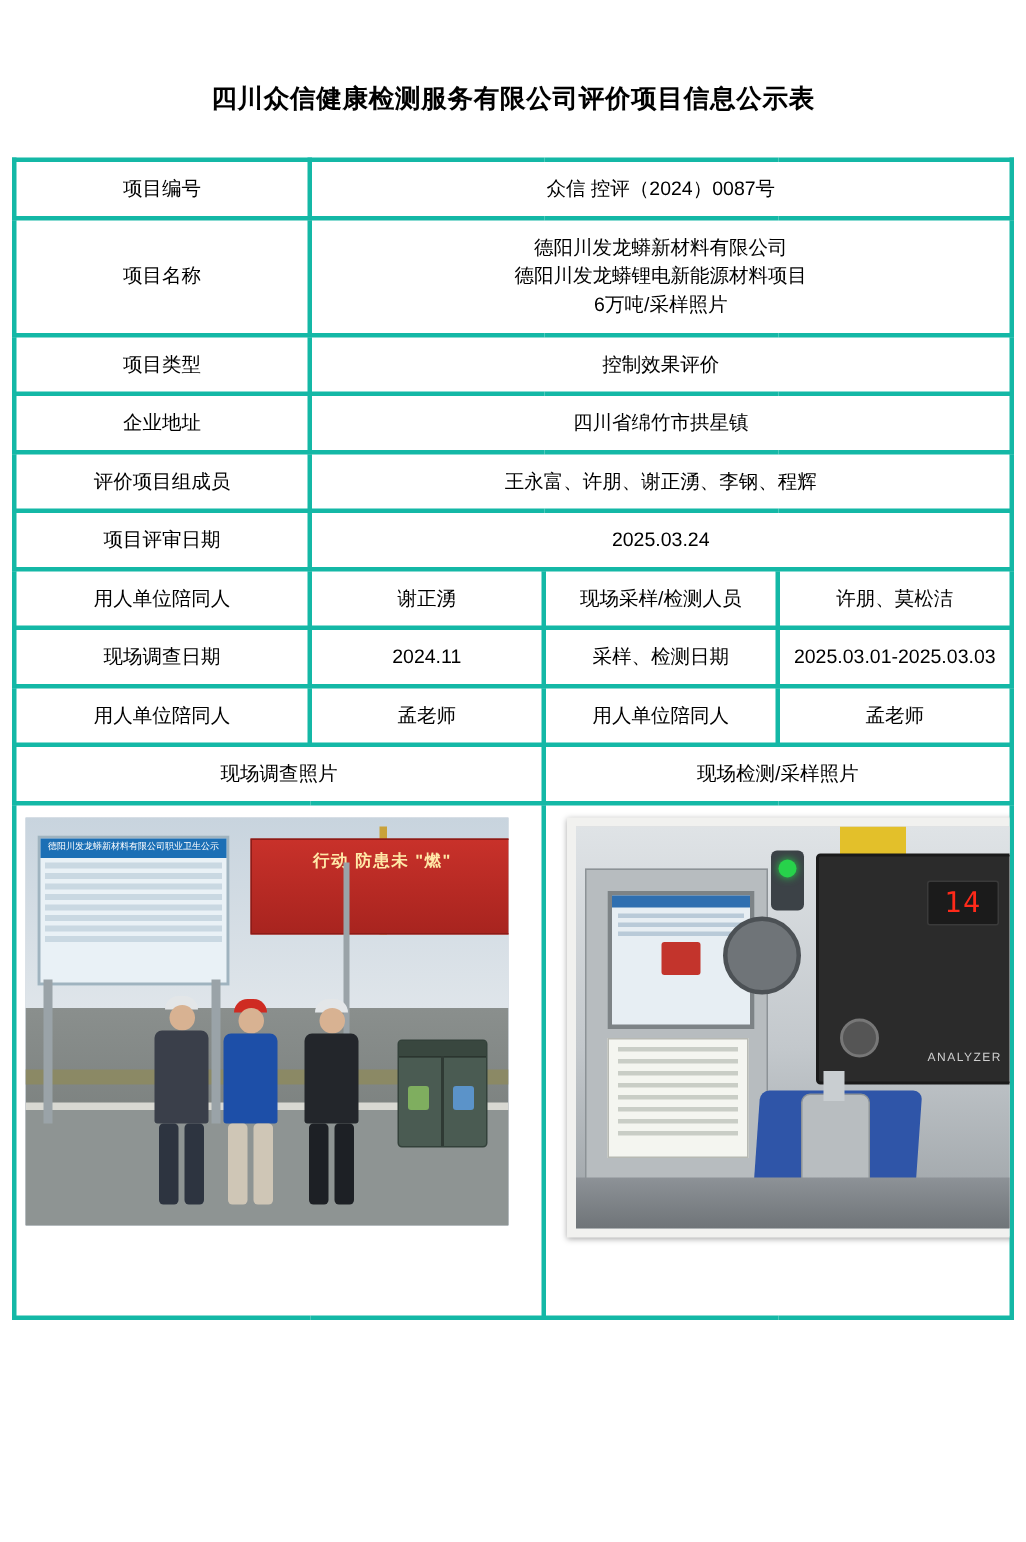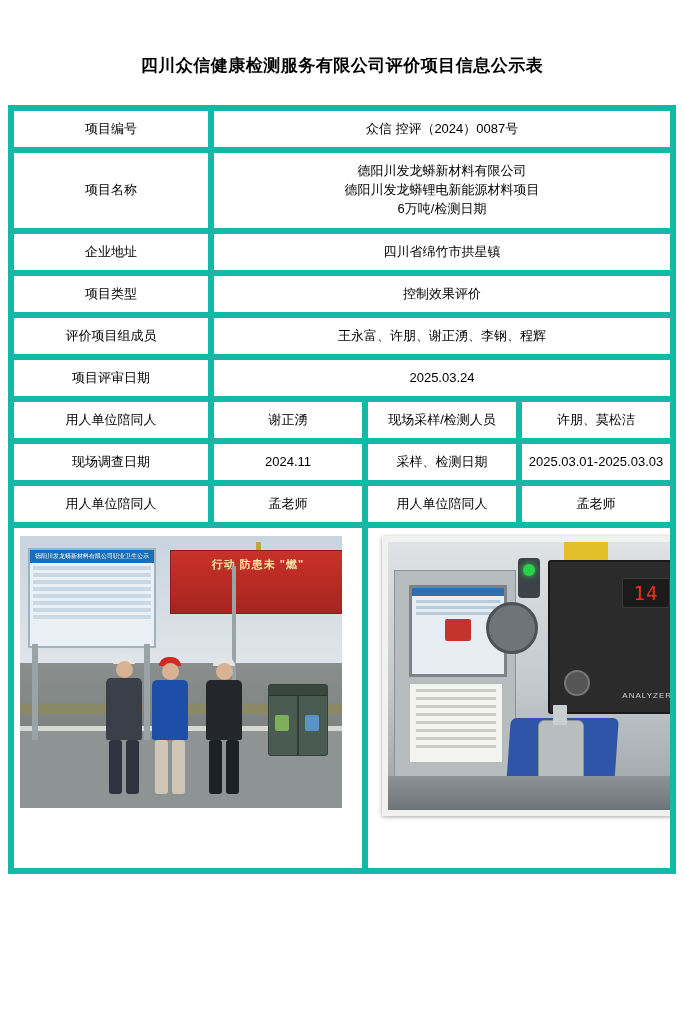--- a/index.html
+++ b/index.html
@@ -27,21 +27,21 @@
     font-weight: bold;
     letter-spacing: 0.5px;
     padding: 40px 0 28px 0;
   }
   table.info {
     width: 668px;
     border-collapse: collapse;
     table-layout: fixed;
   }
   table.info td {
-    border: 6px solid #14b8a6;
+    border: 3px solid #14b8a6;
     font-size: 13px;
     text-align: center;
     vertical-align: middle;
     padding: 9px 4px;
   }
   td.label {
     width: 186px;
   }
   .multi-line div {
     line-height: 1.45;
@@ -257,30 +257,30 @@
     <tbody>
       <tr>
         <td class="label">项目编号</td>
         <td colspan="3">众信 控评（2024）0087号</td>
       </tr>
       <tr>
         <td class="label">项目名称</td>
         <td colspan="3" class="multi-line">
           <div>德阳川发龙蟒新材料有限公司</div>
           <div>德阳川发龙蟒锂电新能源材料项目</div>
-          <div>6万吨/检测日期</div>
+          <div>6万吨/采样照片</div>
         </td>
+      </tr>
+      <tr>
+        <td class="label">项目类型</td>
+        <td colspan="3">控制效果评价</td>
       </tr>
       <tr>
         <td class="label">企业地址</td>
         <td colspan="3">四川省绵竹市拱星镇</td>
-      </tr>
-      <tr>
-        <td class="label">项目类型</td>
-        <td colspan="3">控制效果评价</td>
       </tr>
       <tr>
         <td class="label">评价项目组成员</td>
         <td colspan="3">王永富、许朋、谢正湧、李钢、程辉</td>
       </tr>
       <tr>
         <td class="label">项目评审日期</td>
         <td colspan="3">2025.03.24</td>
       </tr>
       <tr>
@@ -293,20 +293,24 @@
         <td class="label">现场调查日期</td>
         <td>2024.11</td>
         <td>采样、检测日期</td>
         <td>2025.03.01-2025.03.03</td>
       </tr>
       <tr>
         <td class="label">用人单位陪同人</td>
         <td>孟老师</td>
         <td>用人单位陪同人</td>
         <td>孟老师</td>
+      </tr>
+      <tr class="caption-row">
+        <td colspan="2">现场调查照片</td>
+        <td colspan="2">现场检测/采样照片</td>
       </tr>
       <tr>
         <td colspan="2" class="photo-cell">
           <div class="photo-box">
             <div class="photo1">
               <div class="p1-sky"></div>
               <div class="p1-ground"></div>
               <div class="p1-grass"></div>
               <div class="p1-curb"></div>
               <div class="p1-road"></div>

